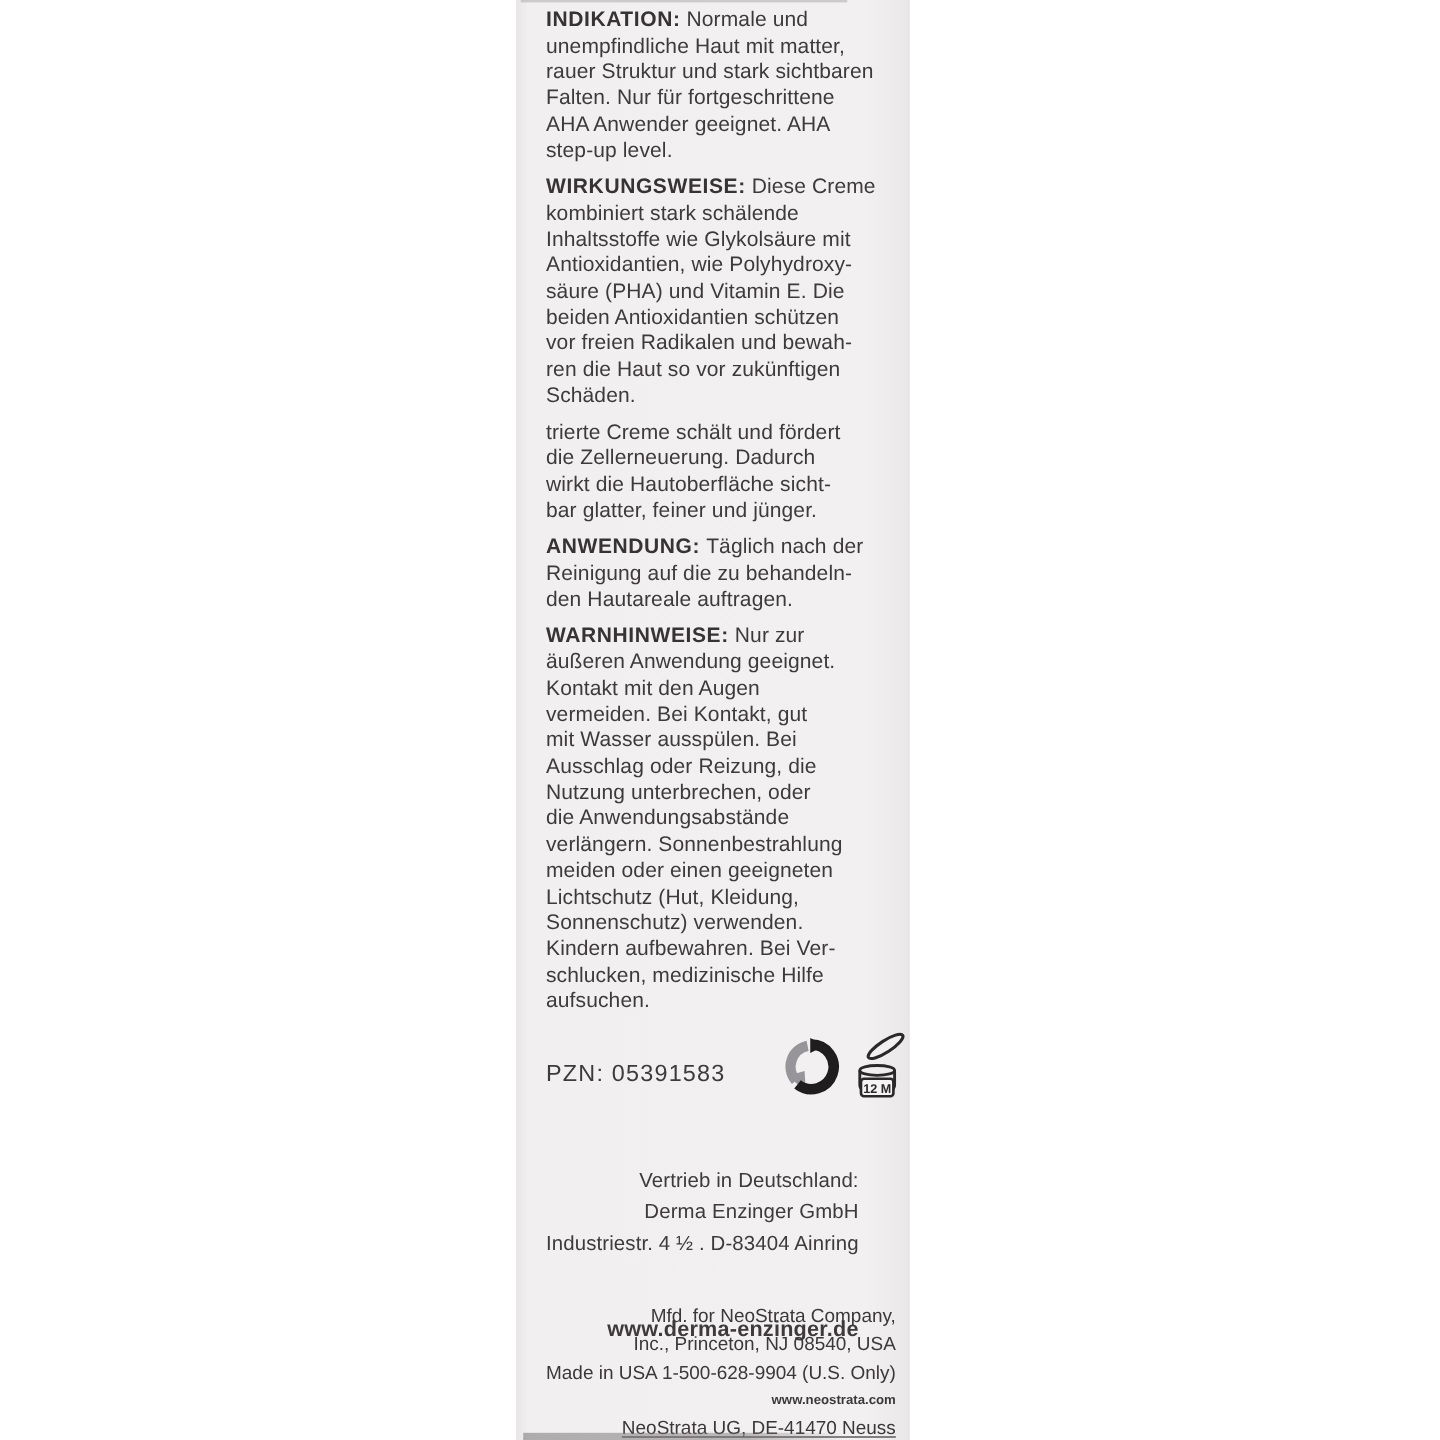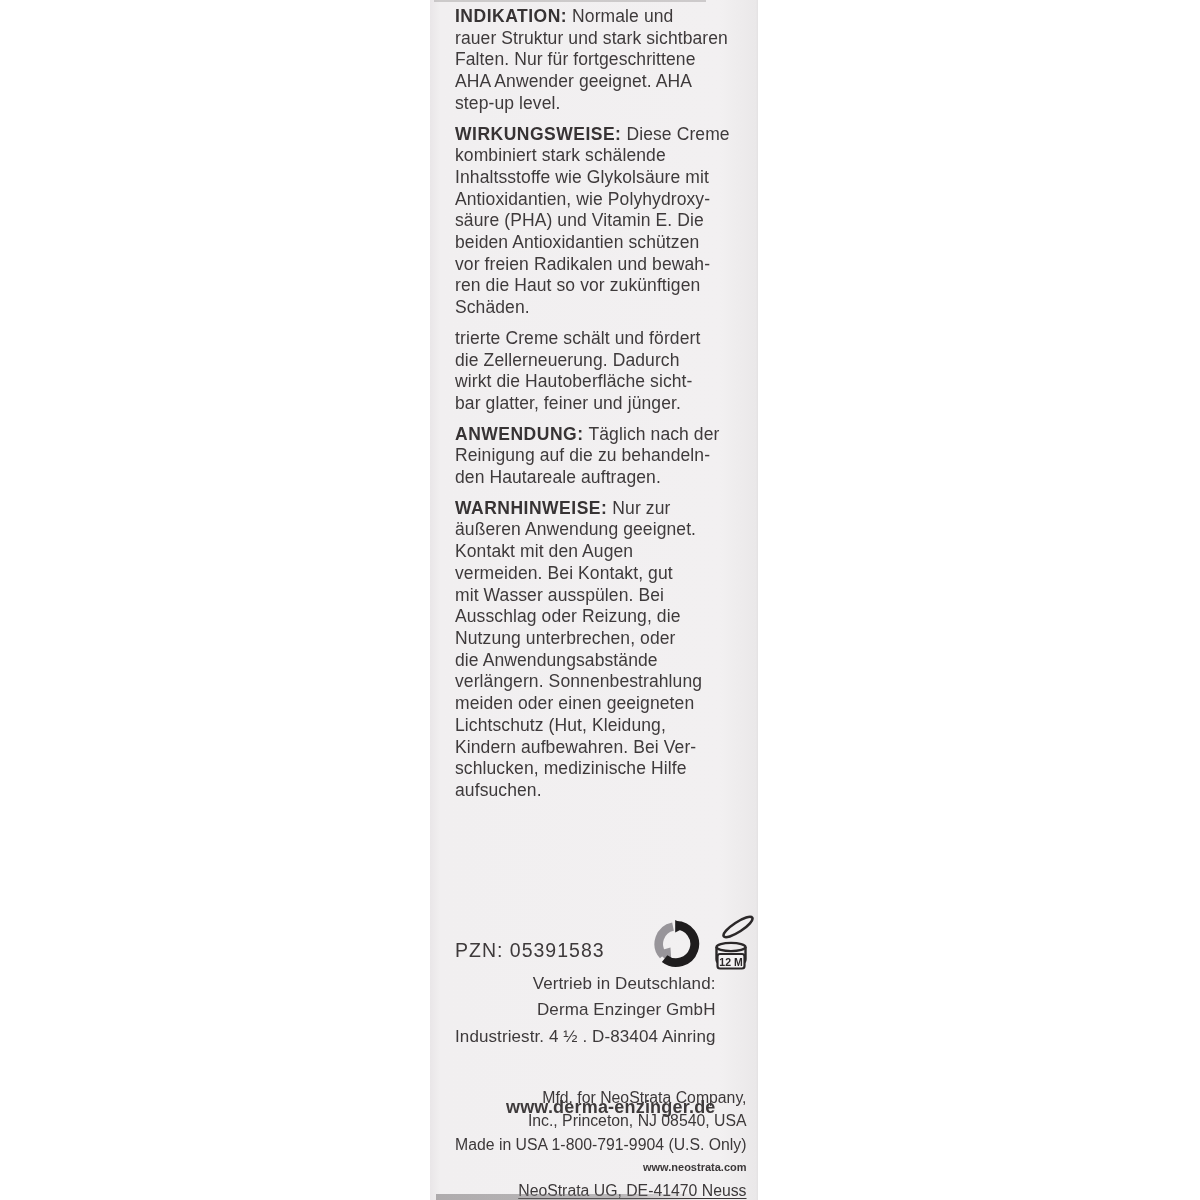--- a/index.html
+++ b/index.html
@@ -33,21 +33,21 @@
     position: absolute; left: 25px; top: 6px; width: 296px;
     color: #3e3a3b;
     font-size: 17.5px;
     line-height: 21.7px;
     letter-spacing: 0.1px;
   }
   .section { margin-bottom: 9px; }
   .line { white-space: nowrap; }
   .heading { font-weight: 700; letter-spacing: 0.5px; color: #373334; margin-right: 5px; }
 
-  .pzn-row { position: absolute; left: 25px; top: 915px; width: 296px; height: 62px; }
+  .pzn-row { position: absolute; left: 25px; top: 860px; width: 296px; height: 62px; }
   .pzn-number {
     position: absolute; left: 0; top: 24px;
     font-size: 19.5px; letter-spacing: 1px; color: #3e3a3b; white-space: nowrap;
   }
   .green-dot { position: absolute; left: 197px; top: 5px; }
   .pao-jar { position: absolute; left: 252px; top: 0; }
 
   .distributor {
     position: absolute; left: 25px; top: 971px;
     color: #3e3a3b; font-size: 17px; line-height: 26.3px; letter-spacing: 0.1px;
@@ -66,20 +66,21 @@
 <body>
 
 <div class="stage">
   <div class="box-panel">
     <div class="top-smear"></div>
 
     <div class="content">
       <div id="sections">
           <div class="section">
             <div class="line"><span class="heading">INDIKATION:</span><span>Normale und</span></div>
+            <div class="line">unempfindliche Haut mit matter,</div>
             <div class="line">rauer Struktur und stark sichtbaren</div>
             <div class="line">Falten. Nur für fortgeschrittene</div>
             <div class="line">AHA Anwender geeignet. AHA</div>
             <div class="line">step-up level.</div>
           </div>
           <div class="section">
             <div class="line"><span class="heading">WIRKUNGSWEISE:</span><span>Diese Creme</span></div>
             <div class="line">kombiniert stark schälende</div>
             <div class="line">Inhaltsstoffe wie Glykolsäure mit</div>
             <div class="line">Antioxidantien, wie Polyhydroxy-</div>
@@ -105,20 +106,21 @@
             <div class="line">äußeren Anwendung geeignet.</div>
             <div class="line">Kontakt mit den Augen</div>
             <div class="line">vermeiden. Bei Kontakt, gut</div>
             <div class="line">mit Wasser ausspülen. Bei</div>
             <div class="line">Ausschlag oder Reizung, die</div>
             <div class="line">Nutzung unterbrechen, oder</div>
             <div class="line">die Anwendungsabstände</div>
             <div class="line">verlängern. Sonnenbestrahlung</div>
             <div class="line">meiden oder einen geeigneten</div>
             <div class="line">Lichtschutz (Hut, Kleidung,</div>
+            <div class="line">Sonnenschutz) verwenden.</div>
             <div class="line">Kindern aufbewahren. Bei Ver-</div>
             <div class="line">schlucken, medizinische Hilfe</div>
             <div class="line">aufsuchen.</div>
           </div>
         </div>
     </div>
 
     <div class="pzn-row">
       <div class="pzn-number">PZN: 05391583</div>
 
@@ -141,20 +143,20 @@
     <div class="distributor">
       <div class="nowrap">Vertrieb in Deutschland:</div>
       <div class="nowrap">Derma Enzinger GmbH</div>
       <div class="nowrap">Industriestr. 4 ½ . D-83404 Ainring</div>
       <div class="website nowrap">www.derma-enzinger.de</div>
     </div>
 
     <div class="manufacturer">
       <div class="nowrap">Mfd. for NeoStrata Company,</div>
       <div class="nowrap">Inc., Princeton, NJ 08540, USA</div>
-      <div class="nowrap">Made in USA 1-800-791-9904 (U.S. Only)</div>
+      <div class="nowrap">Made in USA 1-500-628-9904 (U.S. Only)</div>
       <div class="website nowrap">www.neostrata.com</div>
       <div class="address-underline nowrap">NeoStrata UG, DE-41470 Neuss</div>
     </div>
 
     <div class="bottom-smear"></div>
   </div>
 </div>
 
 </body></html>

